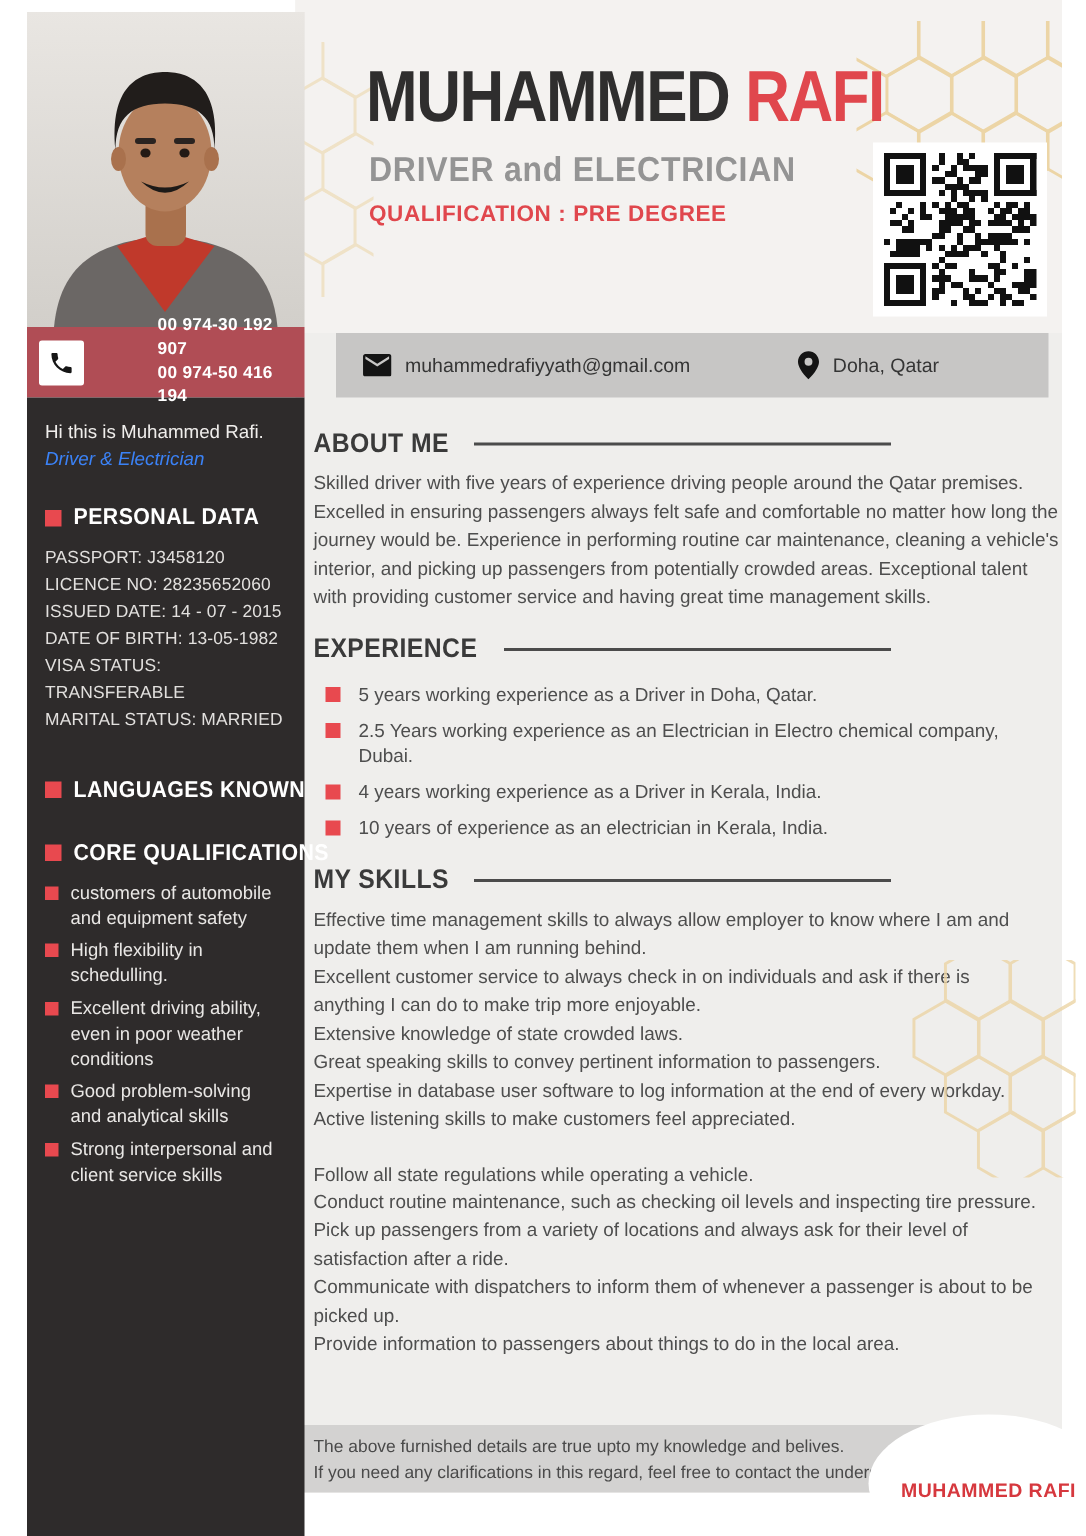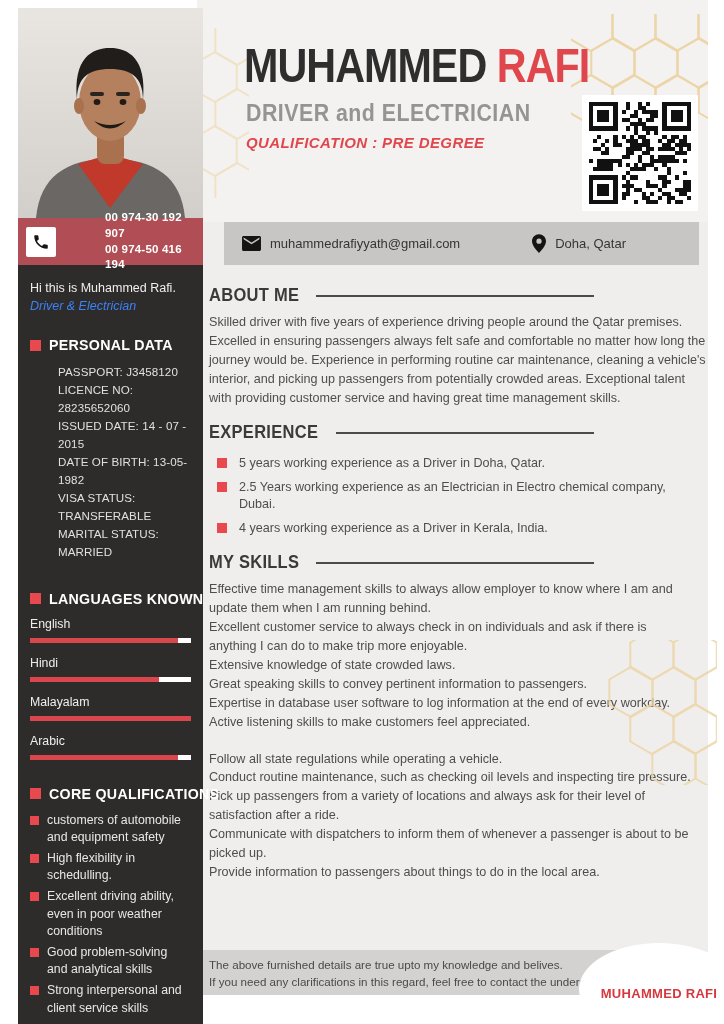--- a/index.html
+++ b/index.html
@@ -13,21 +13,21 @@
   .hex-cluster { position:absolute; pointer-events:none; }
   .hex-cluster polygon { fill:none; stroke:#ecd5a6; stroke-width:2; }
 
   .name-block { position:absolute; left:47px; top:38px; white-space:nowrap; }
   .name { font-size:43px; font-weight:700; letter-spacing:-1px; color:#2f2e2e;
           display:inline-block; transform:scale(.96,1.12); transform-origin:left top; }
   .name .last { color:#e0474d; }
   .title-line { position:absolute; left:49px; top:100px; font-size:22px; font-weight:700;
                 color:#949494; letter-spacing:.5px; transform:scale(.97,1.05); transform-origin:left top;}
   .qual-line { position:absolute; left:49px; top:134px; font-size:15px; font-weight:700;
-               color:#e0474d; letter-spacing:.4px;font-style:italic; }
+               color:#e0474d; letter-spacing:.4px; }
 
   .qr-box { position:absolute; left:385px; top:95px; width:116px; height:116px; background:#ffffff; padding:7px; }
   .qr-box svg { width:102px; height:102px; display:block; shape-rendering:crispEdges; }
 
   .contact-bar { position:absolute; left:27px; top:222px; width:475px; height:43px; background:#c7c6c5;
                  display:flex; align-items:center; padding:0 18px; }
   .contact-item { display:flex; align-items:center; gap:9px; color:#353535; font-size:13px; }
   .contact-item svg { display:block; }
   .contact-item.loc { margin-left:72px; }
 
@@ -57,21 +57,21 @@
   .phone-icon-box { width:30px; height:30px; background:#ffffff; border-radius:2px;
                     display:flex; align-items:center; justify-content:center; flex:0 0 30px; }
   .phone-lines { margin-left:9px; color:#ffffff; font-size:11.5px; font-weight:700; line-height:1.35; letter-spacing:.2px; }
   .sidebar { width:185px; height:788px; background:#2e2b2b; color:#e6e4e2; padding:16px 12px 0 12px; }
   .intro-1 { font-size:12.5px; color:#f0eeec; }
   .intro-2 { font-size:12.5px; font-style:italic; color:#3b82f6; margin-top:4px; }
   .side-head { display:flex; align-items:center; gap:8px; margin-top:24px; margin-bottom:10px; }
   .side-head .sq { width:11px; height:11px; background:#e8494f; flex:0 0 11px; }
   .side-head .t { font-size:14.5px; font-weight:700; color:#ffffff; letter-spacing:.3px;
                   transform:scale(.98,1.05); transform-origin:left center; white-space:nowrap; }
-  .pd-item { font-size:11.6px; line-height:1.55; color:#e2e0de; letter-spacing:.1px;margin-left:28px; }
+  .pd-item { font-size:11.6px; line-height:1.55; color:#e2e0de; letter-spacing:.1px; }
   .lang-block { margin-bottom:13px; }
   .lang-name { font-size:12.3px; color:#f0eeec; margin-bottom:7px; }
   .lang-track { width:161px; height:5px; background:#ffffff; }
   .lang-fill { height:5px; background:#d9464d; }
   .cq-row { display:flex; align-items:flex-start; margin-bottom:4px; }
   .cq-sq { width:9px; height:9px; background:#e8494f; margin:4px 8px 0 0; flex:0 0 9px; }
   .cq-text { font-size:12.3px; line-height:1.4; color:#e9e7e5; }
   .declaration-box { width:185px; height:58px; background:#8e8d8d; display:flex; align-items:flex-end;
                      justify-content:center;margin-top:40px; }
   .declaration-label { color:#ffffff; font-size:16px; font-weight:700; letter-spacing:.6px;
@@ -362,20 +362,24 @@
             <span class="bullet-text">5 years working experience as a Driver in Doha, Qatar.</span>
           </div>
         <div class="bullet-row">
             <span class="bullet-sq"></span>
             <span class="bullet-text">2.5 Years working experience as an Electrician in Electro chemical company, Dubai.</span>
           </div>
         <div class="bullet-row">
             <span class="bullet-sq"></span>
             <span class="bullet-text">4 years working experience as a Driver in Kerala, India.</span>
           </div>
+        <div class="bullet-row">
+            <span class="bullet-sq"></span>
+            <span class="bullet-text">10 years of experience as an electrician in Kerala, India.</span>
+          </div>
       </div>
 
       <div class="sec-head">
         <span class="sec-title">MY SKILLS</span>
         <span class="sec-line"></span>
       </div>
       <div class="plain-lines" style="margin-top:7px;">
         <div>Effective time management skills to always allow employer to know where I am and update them when I am running behind.</div>
         <div>Excellent customer service to always check in on individuals and ask if there is anything I can do to make trip more enjoyable.</div>
         <div>Extensive knowledge of state crowded laws.</div>
@@ -466,46 +470,20 @@
         <div class="pd-item">ISSUED DATE: 14 - 07 - 2015</div>
         <div class="pd-item">DATE OF BIRTH: 13-05-1982</div>
         <div class="pd-item">VISA STATUS: TRANSFERABLE</div>
         <div class="pd-item">MARITAL STATUS: MARRIED</div>
       </div>
 
       <div class="side-head" style="margin-top:30px;">
         <span class="sq"></span>
         <span class="t">LANGUAGES KNOWN</span>
       </div>
-      <div>
-        <div class="lang-block">
-          <div class="lang-name">English</div>
-          <div class="lang-track">
-              <div class="lang-fill" style="width: 92%;"></div>
-            </div>
-        </div>
-        <div class="lang-block">
-          <div class="lang-name">Hindi</div>
-          <div class="lang-track">
-              <div class="lang-fill" style="width: 80%;"></div>
-            </div>
-        </div>
-        <div class="lang-block">
-          <div class="lang-name">Malayalam</div>
-          <div class="lang-track">
-              <div class="lang-fill" style="width: 100%;"></div>
-            </div>
-        </div>
-        <div class="lang-block">
-          <div class="lang-name">Arabic</div>
-          <div class="lang-track">
-              <div class="lang-fill" style="width: 92%;"></div>
-            </div>
-        </div>
-      </div>
 
       <div class="side-head" style="margin-top:26px;">
         <span class="sq"></span>
         <span class="t">CORE QUALIFICATIONS</span>
       </div>
       <div>
         <div class="cq-row">
             <span class="cq-sq"></span>
             <span class="cq-text">customers of automobile and equipment safety</span>
           </div>

